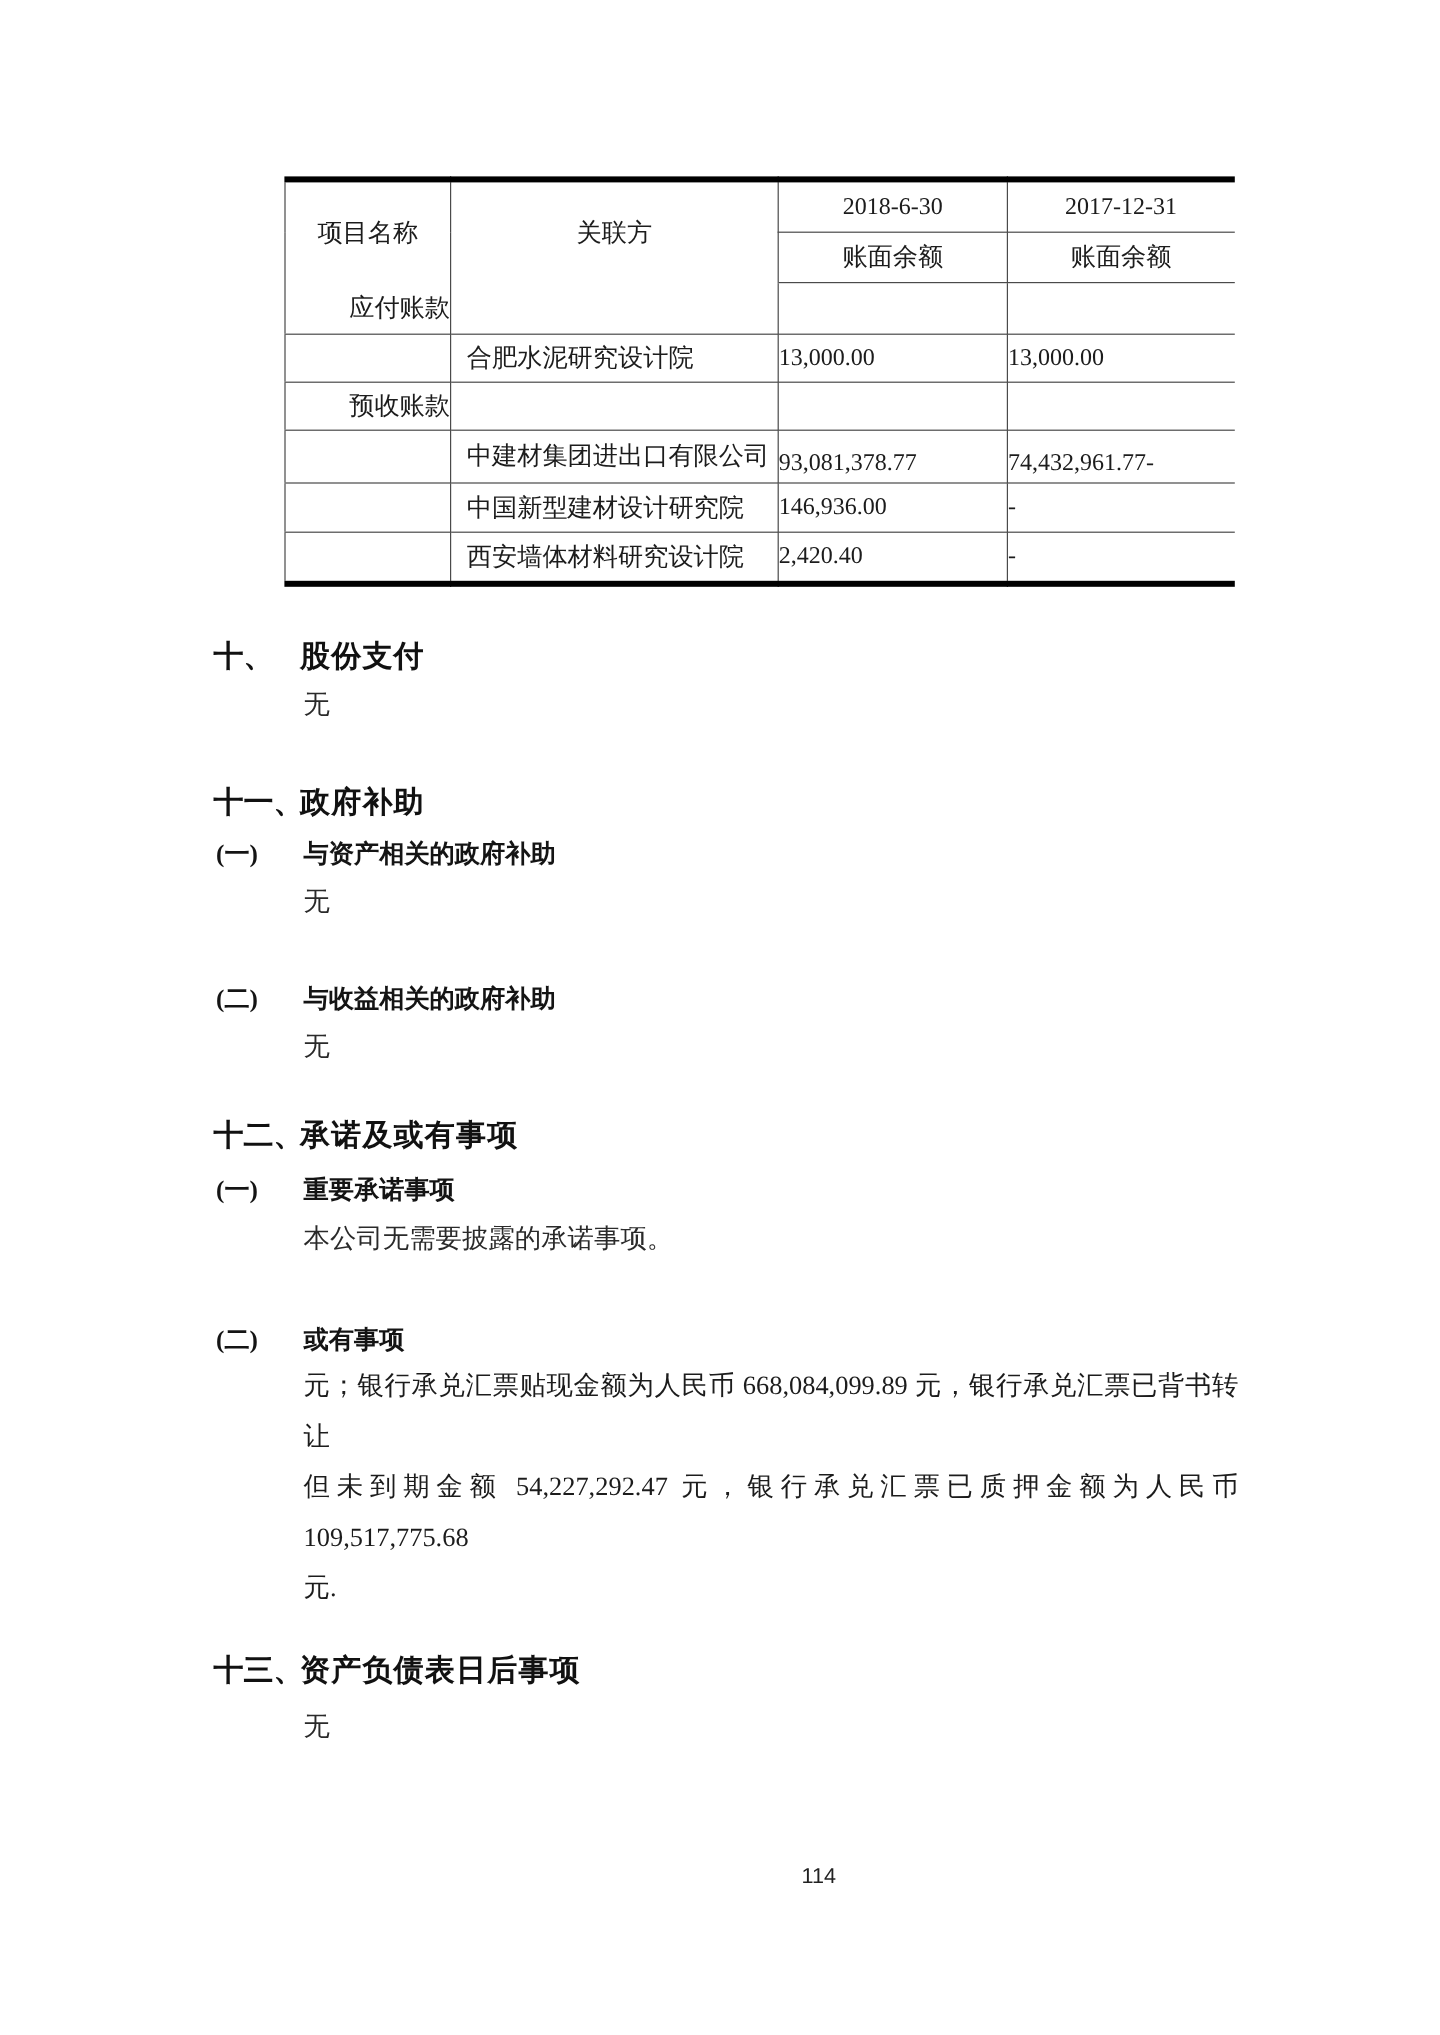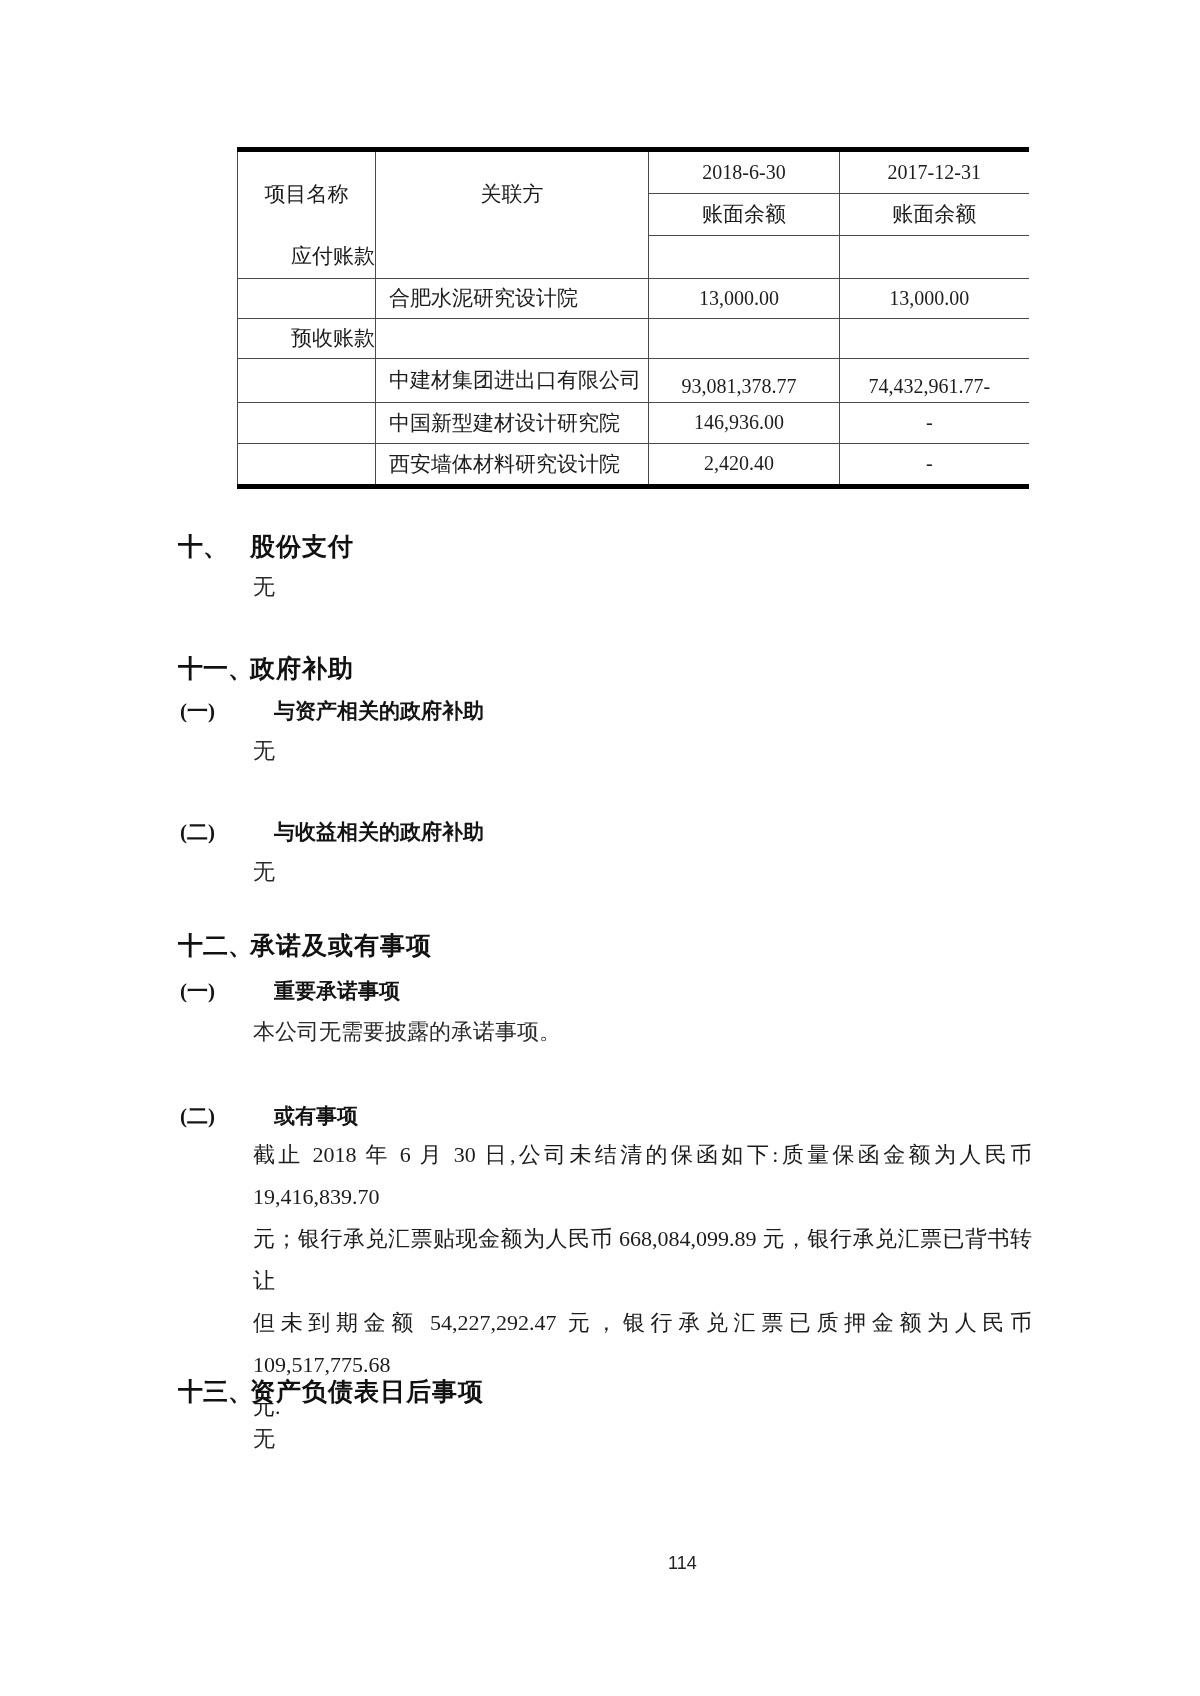--- a/index.html
+++ b/index.html
@@ -27,39 +27,39 @@
     padding:0;margin:16px;
     font-weight:normal;
     vertical-align:middle;
     overflow:hidden;
     white-space:nowrap;
   }
   .rp-table .c-sep{border-right:1px solid #4a4a4a;}
   .rp-table .r-sep{border-bottom:1px solid #4a4a4a;}
   .rp-table .item-cell{text-align:right;padding-left:8px;}
   .rp-table .party-cell{text-align:left;padding-left:13px;}
-  .rp-table .num-cell{text-align:center;padding-right:10px;font-size:20px;}
+  .rp-table .num-cell{text-align:left;padding-right:10px;font-size:20px;}
   .rp-table .hdr-center{text-align:center;}
   .rp-table .date-cell{font-size:20px;text-align:center;}
   .rp-table .low{vertical-align:bottom;padding-bottom:4px;}
   
   .sec-h{
     position:absolute;left:0;width:1200px;height:30px;
     font-family:"Liberation Sans","DejaVu Sans",sans-serif;
     font-weight:bold;font-size:25px;color:#111;
   }
   .sec-h .num{position:absolute;left:178px;}
   .sec-h .title{position:absolute;left:250px;letter-spacing:1px;}
   .sub-h{
     position:absolute;left:0;width:1200px;height:26px;
     font-family:"Liberation Serif","DejaVu Serif",serif;
     font-weight:bold;font-size:21px;color:#141414;
   }
   .sub-h .num{position:absolute;left:180px;}
-  .sub-h .title{position:absolute;left:253px;margin-left:21px;}
+  .sub-h .title{position:absolute;left:253px;}
   .body-line{
     position:absolute;left:253px;
     font-size:22px;color:#2a2a2a;
   }
   
   .para{
     position:absolute;left:253px;top:1134px;width:779px;
     font-size:22px;line-height:42px;color:#1c1c1c;
   }
   .para .jline{text-align:justify;text-align-last:justify;}
@@ -163,21 +163,20 @@
   <div class="sub-h" style="top:977px">
     <span class="num">(一)</span>
     <span class="title">重要承诺事项</span>
   </div>
   <div class="body-line" style="top:1017px">本公司无需要披露的承诺事项。</div>
   <div class="sub-h" style="top:1102px">
     <span class="num">(二)</span>
     <span class="title">或有事项</span>
   </div>
   <div class="para">
-    <div class="jline">截止 2018 年 6 月 30 日,公司未结清的保函如下:质量保函金额为人民币 19,416,839.70</div>
     <div class="jline">元；银行承兑汇票贴现金额为人民币 668,084,099.89 元，银行承兑汇票已背书转让</div>
     <div class="jline">但未到期金额 54,227,292.47 元，银行承兑汇票已质押金额为人民币 109,517,775.68</div>
     <div class="lastline">元.</div>
   </div>
 
   <div class="sec-h" style="top:1375px">
     <span class="num">十三、</span>
     <span class="title">资产负债表日后事项</span>
   </div>
   <div class="body-line" style="top:1424px">无</div>

